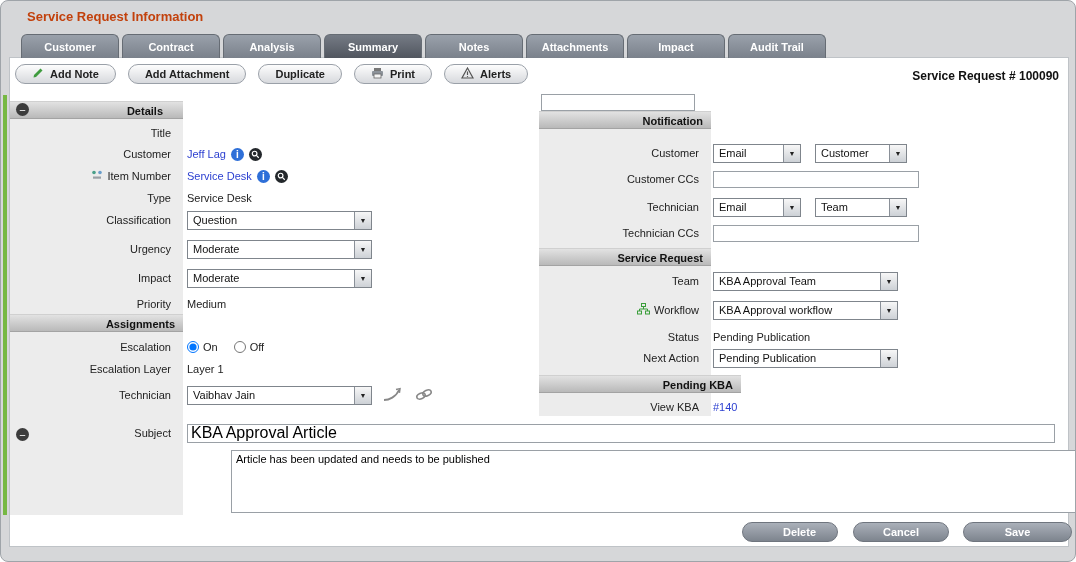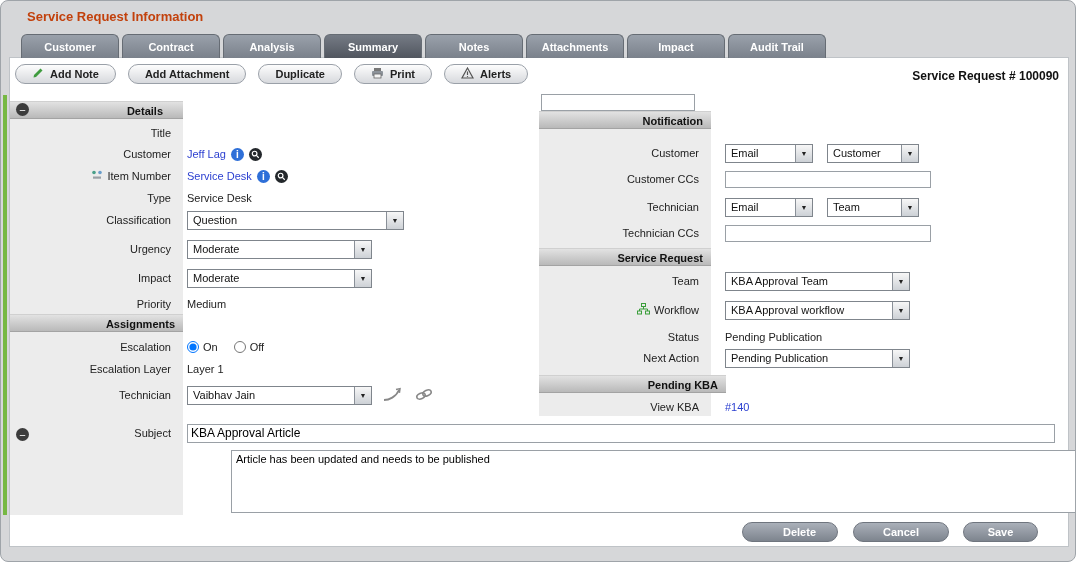--- a/index.html
+++ b/index.html
@@ -26,29 +26,29 @@
                 background:linear-gradient(#e2e2e2,#b9b9b9); border-top:1px solid #d0d0d0; border-bottom:1px solid #a3a3a3;
                 font-size:11px; font-weight:bold; color:#111; text-align:right; padding-right:8px; }
   .collapse { position:absolute; width:13px; height:13px; border-radius:50%; background:#3c3c3c; color:#fff;
               display:flex; align-items:center; justify-content:center; font-size:11px; z-index:5; cursor:pointer; }
   .lrow, .rrow { position:absolute; display:flex; align-items:center; height:20px; z-index:4; font-size:11px; color:#222; }
   .lrow { left:9px; } .rrow { left:538px; }
   .lab { width:167px; padding-right:6px; display:flex; justify-content:flex-end; align-items:center; gap:4px;
          font-size:11px; color:#222; }
   .rrow .lab { width:166px; }
   .val { margin-left:10px; display:flex; align-items:center; gap:5px; font-size:11px; }
-  .rrow .val { margin-left:20px;align-items:flex-end; }
+  .rrow .val { margin-left:8px;align-items:flex-end; }
   .link { color:#2b3fd0; cursor:pointer; }
   .combo { position:relative; height:19px; border:1px solid #7f858c; background:#fff;
            display:flex; align-items:center; padding:0 20px 0 5px; font-size:11px; color:#111;
            overflow:hidden; white-space:nowrap; cursor:pointer; }
   .combo-btn { position:absolute; right:0; top:0; width:17px; height:100%;
                background:linear-gradient(#f7f7f7,#cdd1d6); border-left:1px solid #8a9098;
                display:flex; align-items:center; justify-content:center; font-size:7px; color:#222; }
-  .txt { height:17px; border:1px solid #9aa0a6; font-size:12px; padding:0 3px; font-family:inherit; background:#fff; }
+  .txt { height:17px; border:1px solid #9aa0a6; font-size:16px; padding:0 3px; font-family:inherit; background:#fff; }
   .info-ic { width:13px; height:13px; border-radius:50%; background:#2e6fd8; color:#fff; font-size:10px;
              font-weight:bold; display:flex; align-items:center; justify-content:center; cursor:pointer; }
   .search-ic { width:13px; height:13px; border-radius:50%; background:#23272b; display:flex;
                align-items:center; justify-content:center; cursor:pointer; }
   .radio-wrap { display:flex; align-items:center; gap:4px; }
   .radio-wrap input { width:12px; height:12px; }
   .fbtn { position:absolute; top:521px; height:20px; border-radius:10px; border:1px solid #6f757e;
           background:linear-gradient(#aab0b9,#7d848e); color:#fff; font-weight:bold; font-size:11px;
           display:flex; align-items:center; justify-content:center; cursor:pointer; z-index:5; font-family:inherit; }
   textarea.desc { border:1px solid #9aa0a6; font-size:11px; padding:2px 4px; font-family:inherit; resize:none; }
@@ -157,21 +157,21 @@
   </div>
 
   <div class="lrow" style="top:187px;">
     <div class="lab">Type</div>
     <div class="val">Service Desk</div>
   </div>
 
   <div class="lrow" style="top:209px;">
     <div class="lab">Classification</div>
     <div class="val">
-      <div class="combo" style="width:217px;">
+      <div class="combo" style="width:185px;">
         <span>Question</span>
         <span class="combo-btn">
             <span>▼</span>
           </span>
       </div>
     </div>
   </div>
 
   <div class="lrow" style="top:238px;">
     <div class="lab">Urgency</div>
@@ -341,21 +341,21 @@
     <div class="val">
       <div class="combo" style="width:185px;">
         <span>Pending Publication</span>
         <span class="combo-btn">
             <span>▼</span>
           </span>
       </div>
     </div>
   </div>
 
-  <div class="sec-header" style="left:538px; top:374px; width:187px;">Pending KBA</div>
+  <div class="sec-header" style="left:538px; top:374px; width:202px;">Pending KBA</div>
 
   <div class="rrow" style="top:396px;">
     <div class="lab">View KBA</div>
     <div class="val">
         <span class="link">#140</span>
       </div>
   </div>
 
   <div class="collapse" style="left:15px; top:427px;">
       <span>−</span>
@@ -365,15 +365,15 @@
     <div class="lab">Subject</div>
     <div class="val">
       <input class="txt" style="width: 868px; height: 19px;" value="KBA Approval Article">
     </div>
   </div>
 
   <textarea class="desc" style="position: absolute; left: 186px; top: 449px; width: 877px; height: 63px; z-index: 4; margin-left: 44px;">Article has been updated and needs to be published</textarea>
 
   <button class="fbtn" style="left:741px; width:96px;padding-left:19px;">Delete</button>
   <button class="fbtn" style="left:852px; width:96px;">Cancel</button>
-  <button class="fbtn" style="left:962px; width:75px;">Save</button>
+  <button class="fbtn" style="left:962px; width:109px;">Save</button>
 
 </div>
 
 </body></html>

